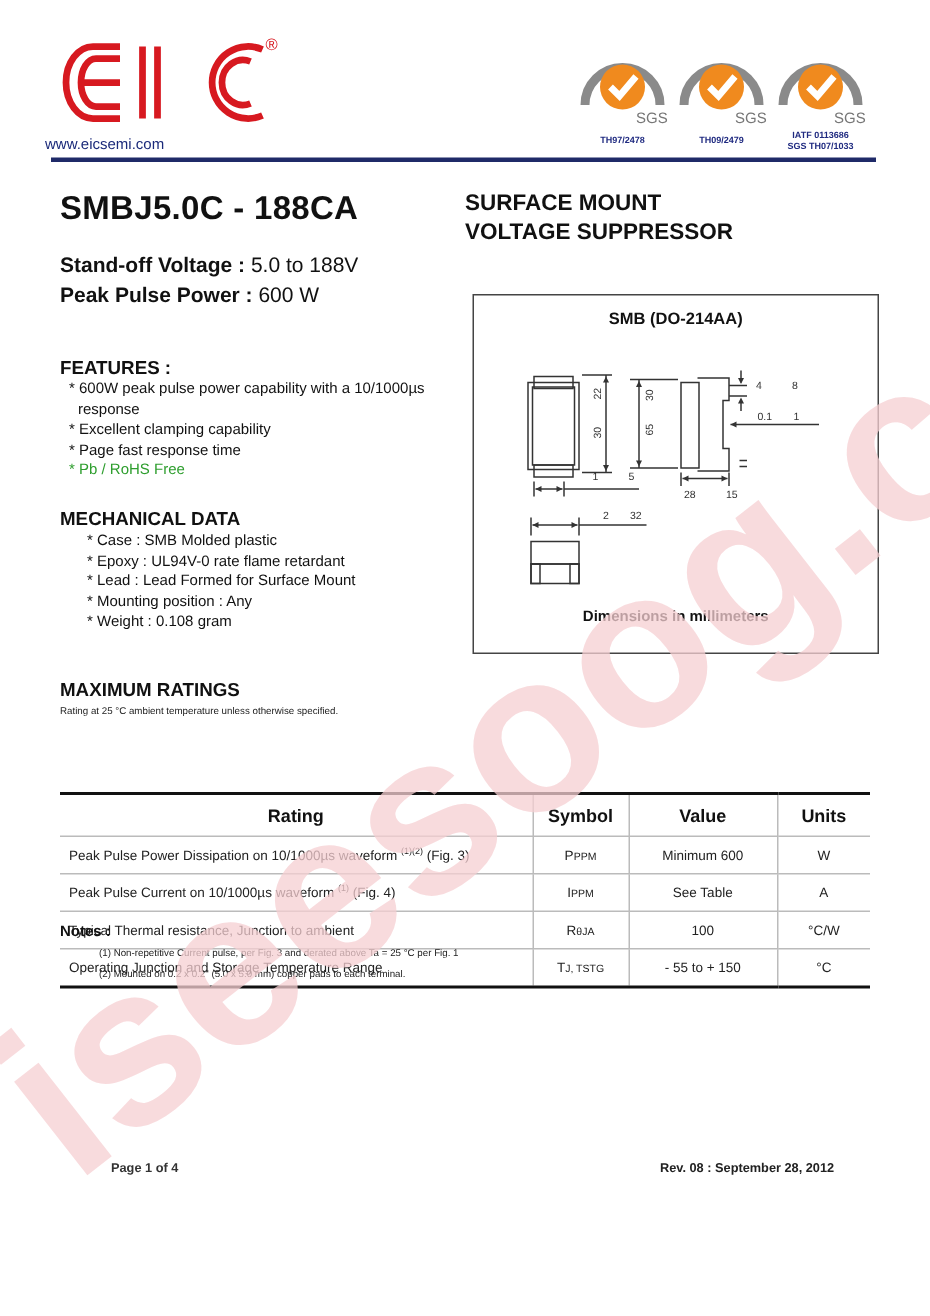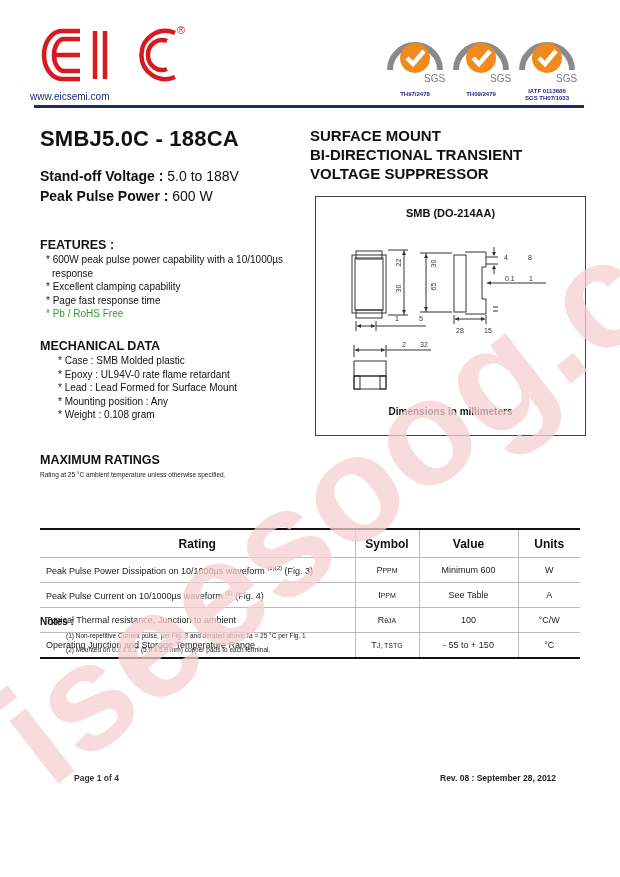--- a/index.html
+++ b/index.html
@@ -113,21 +113,20 @@
 <div class="abs title">SMBJ5.0C - 188CA</div>
 <div class="abs spec" style="top:168px;">
   <b>Stand-off Voltage :</b> <span>5.0 to 188V</span>
 </div>
 <div class="abs spec" style="top:188px;">
   <b>Peak Pulse Power :</b> <span>600 W</span>
 </div>
 
 <div class="abs rtitle">
   <div>SURFACE MOUNT</div>
-  <div>BI-DIRECTIONAL TRANSIENT</div>
   <div>VOLTAGE SUPPRESSOR</div>
 </div>
 
 <div class="abs sec-h" style="left:40px;top:238px;">FEATURES :</div>
 <div class="abs feat" style="left:46px;top:253px;width:265px;">
   <div>* 600W peak pulse power capability with a 10/1000µs</div>
   <div style="padding-left:6px;">response</div>
   <div>* Excellent clamping capability</div>
   <div>* Page fast response time</div>
   <div class="green">*  Pb / RoHS Free</div>

